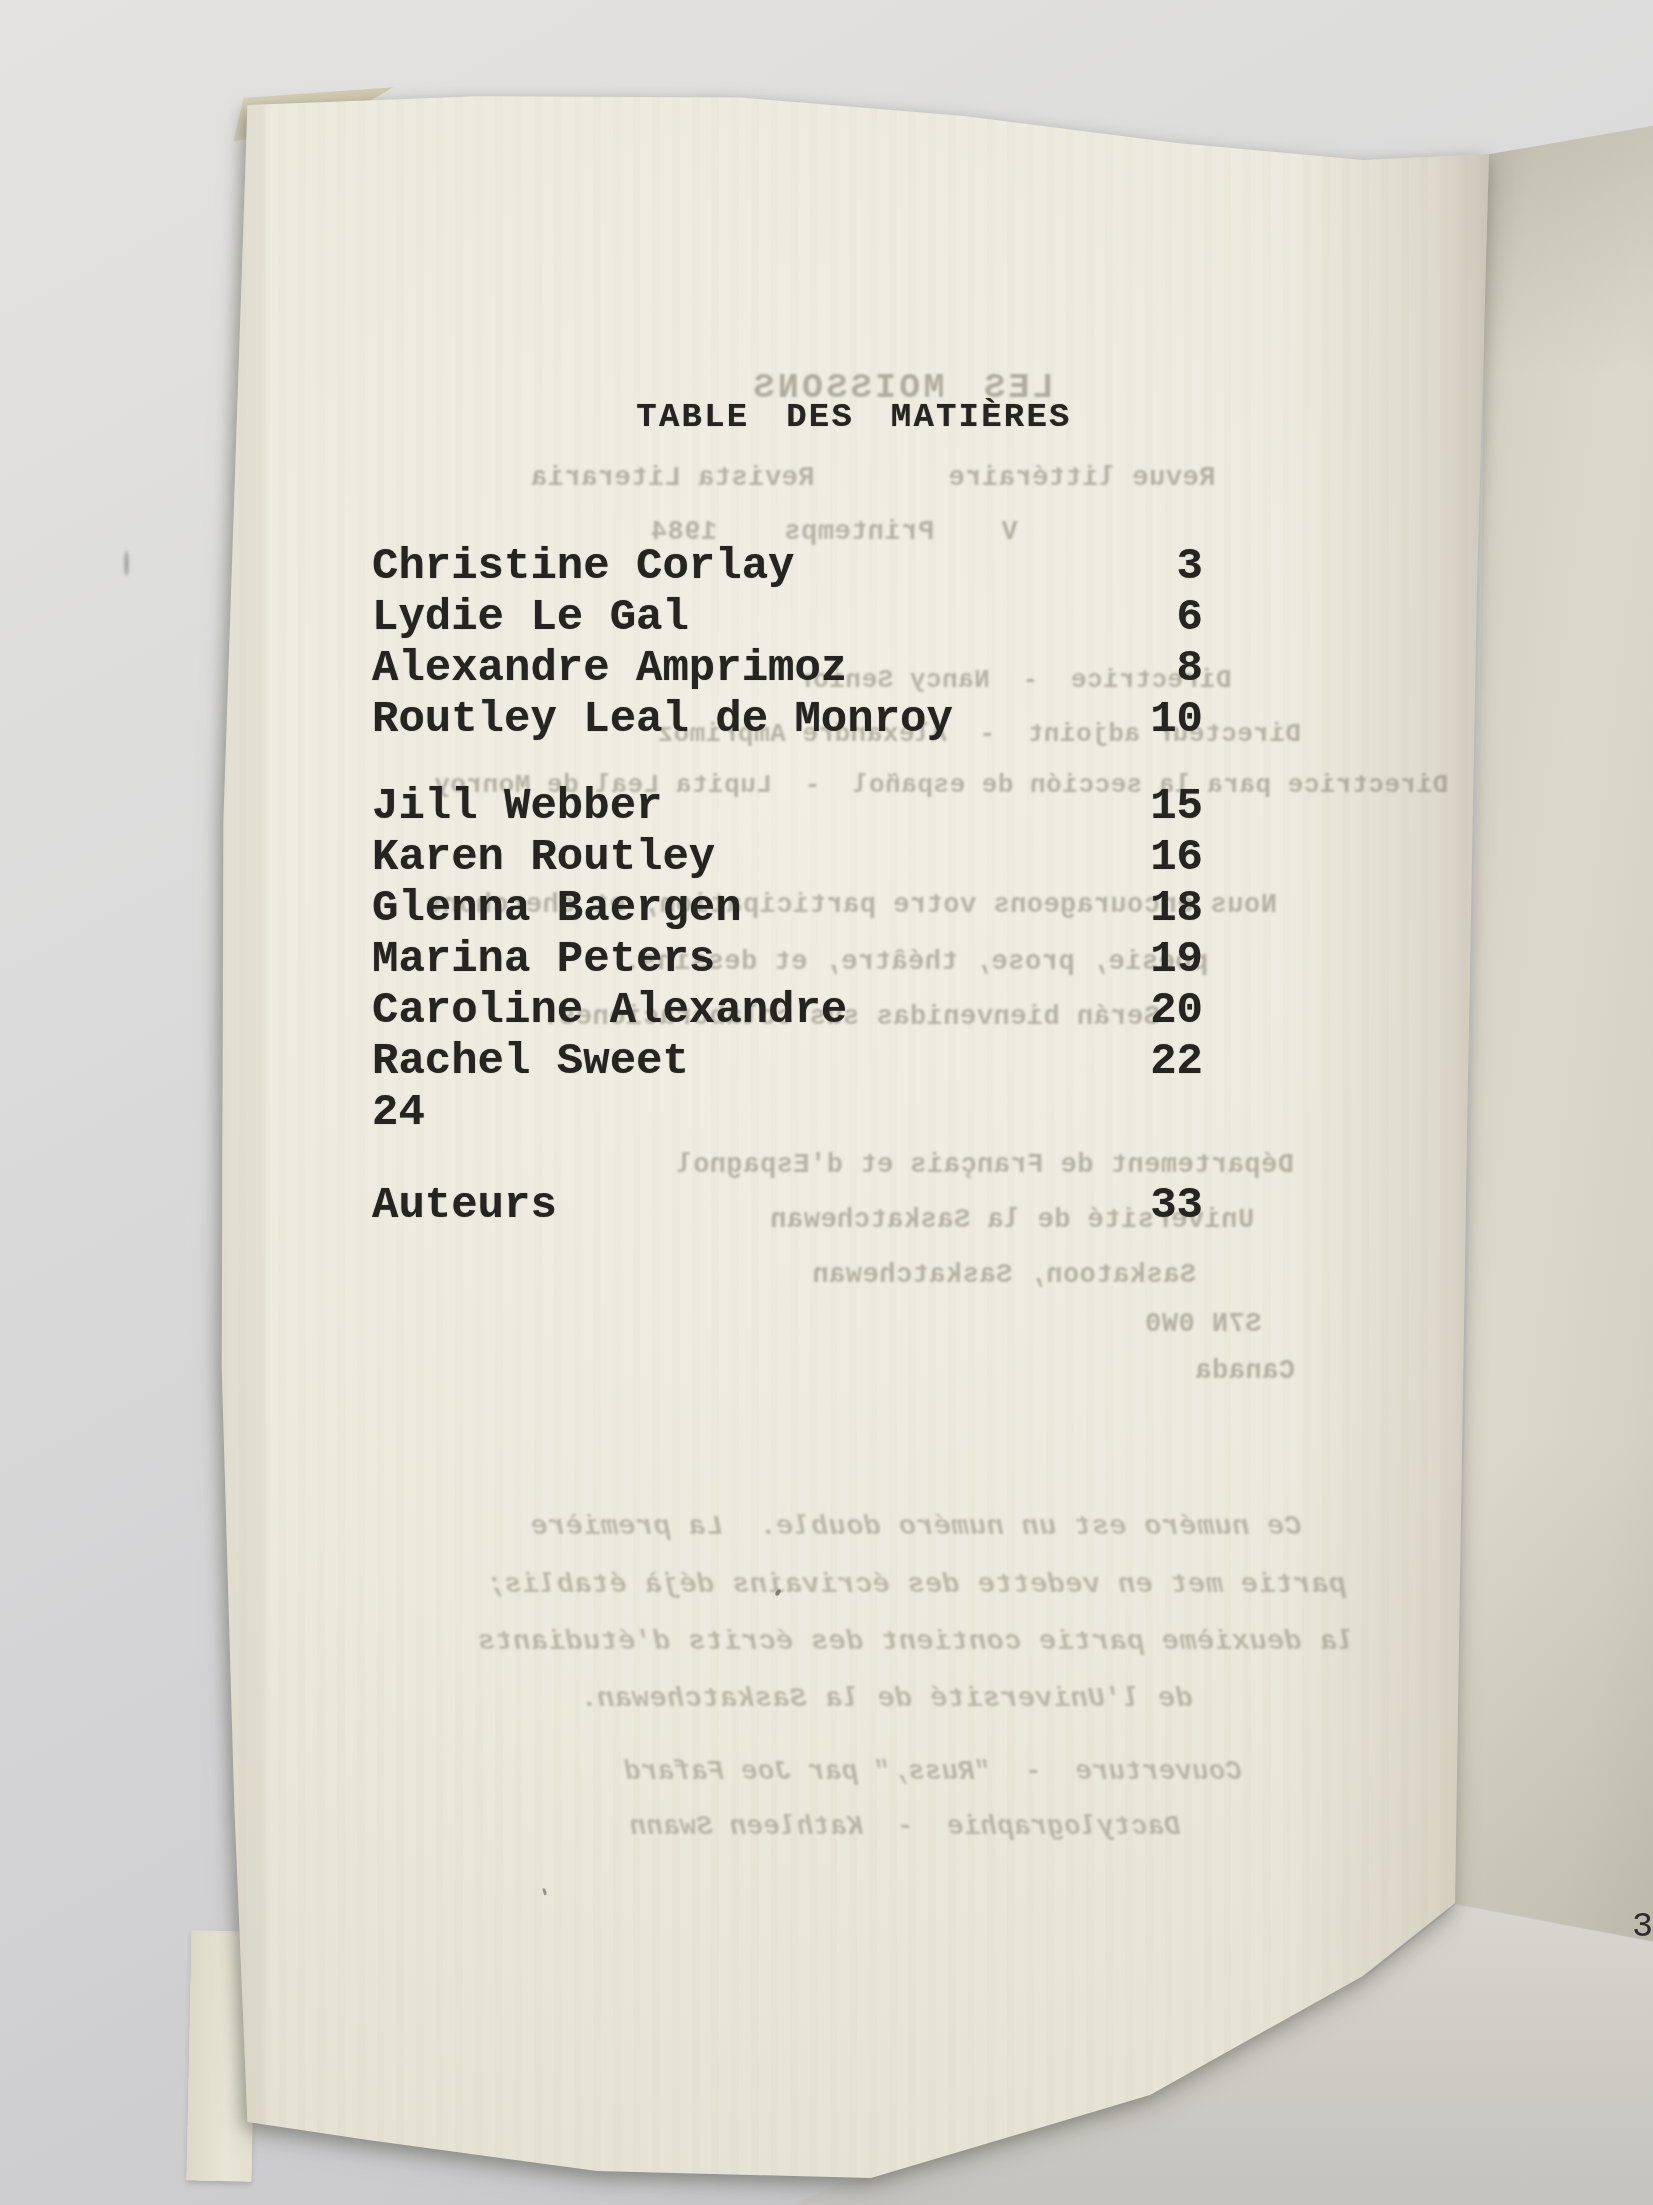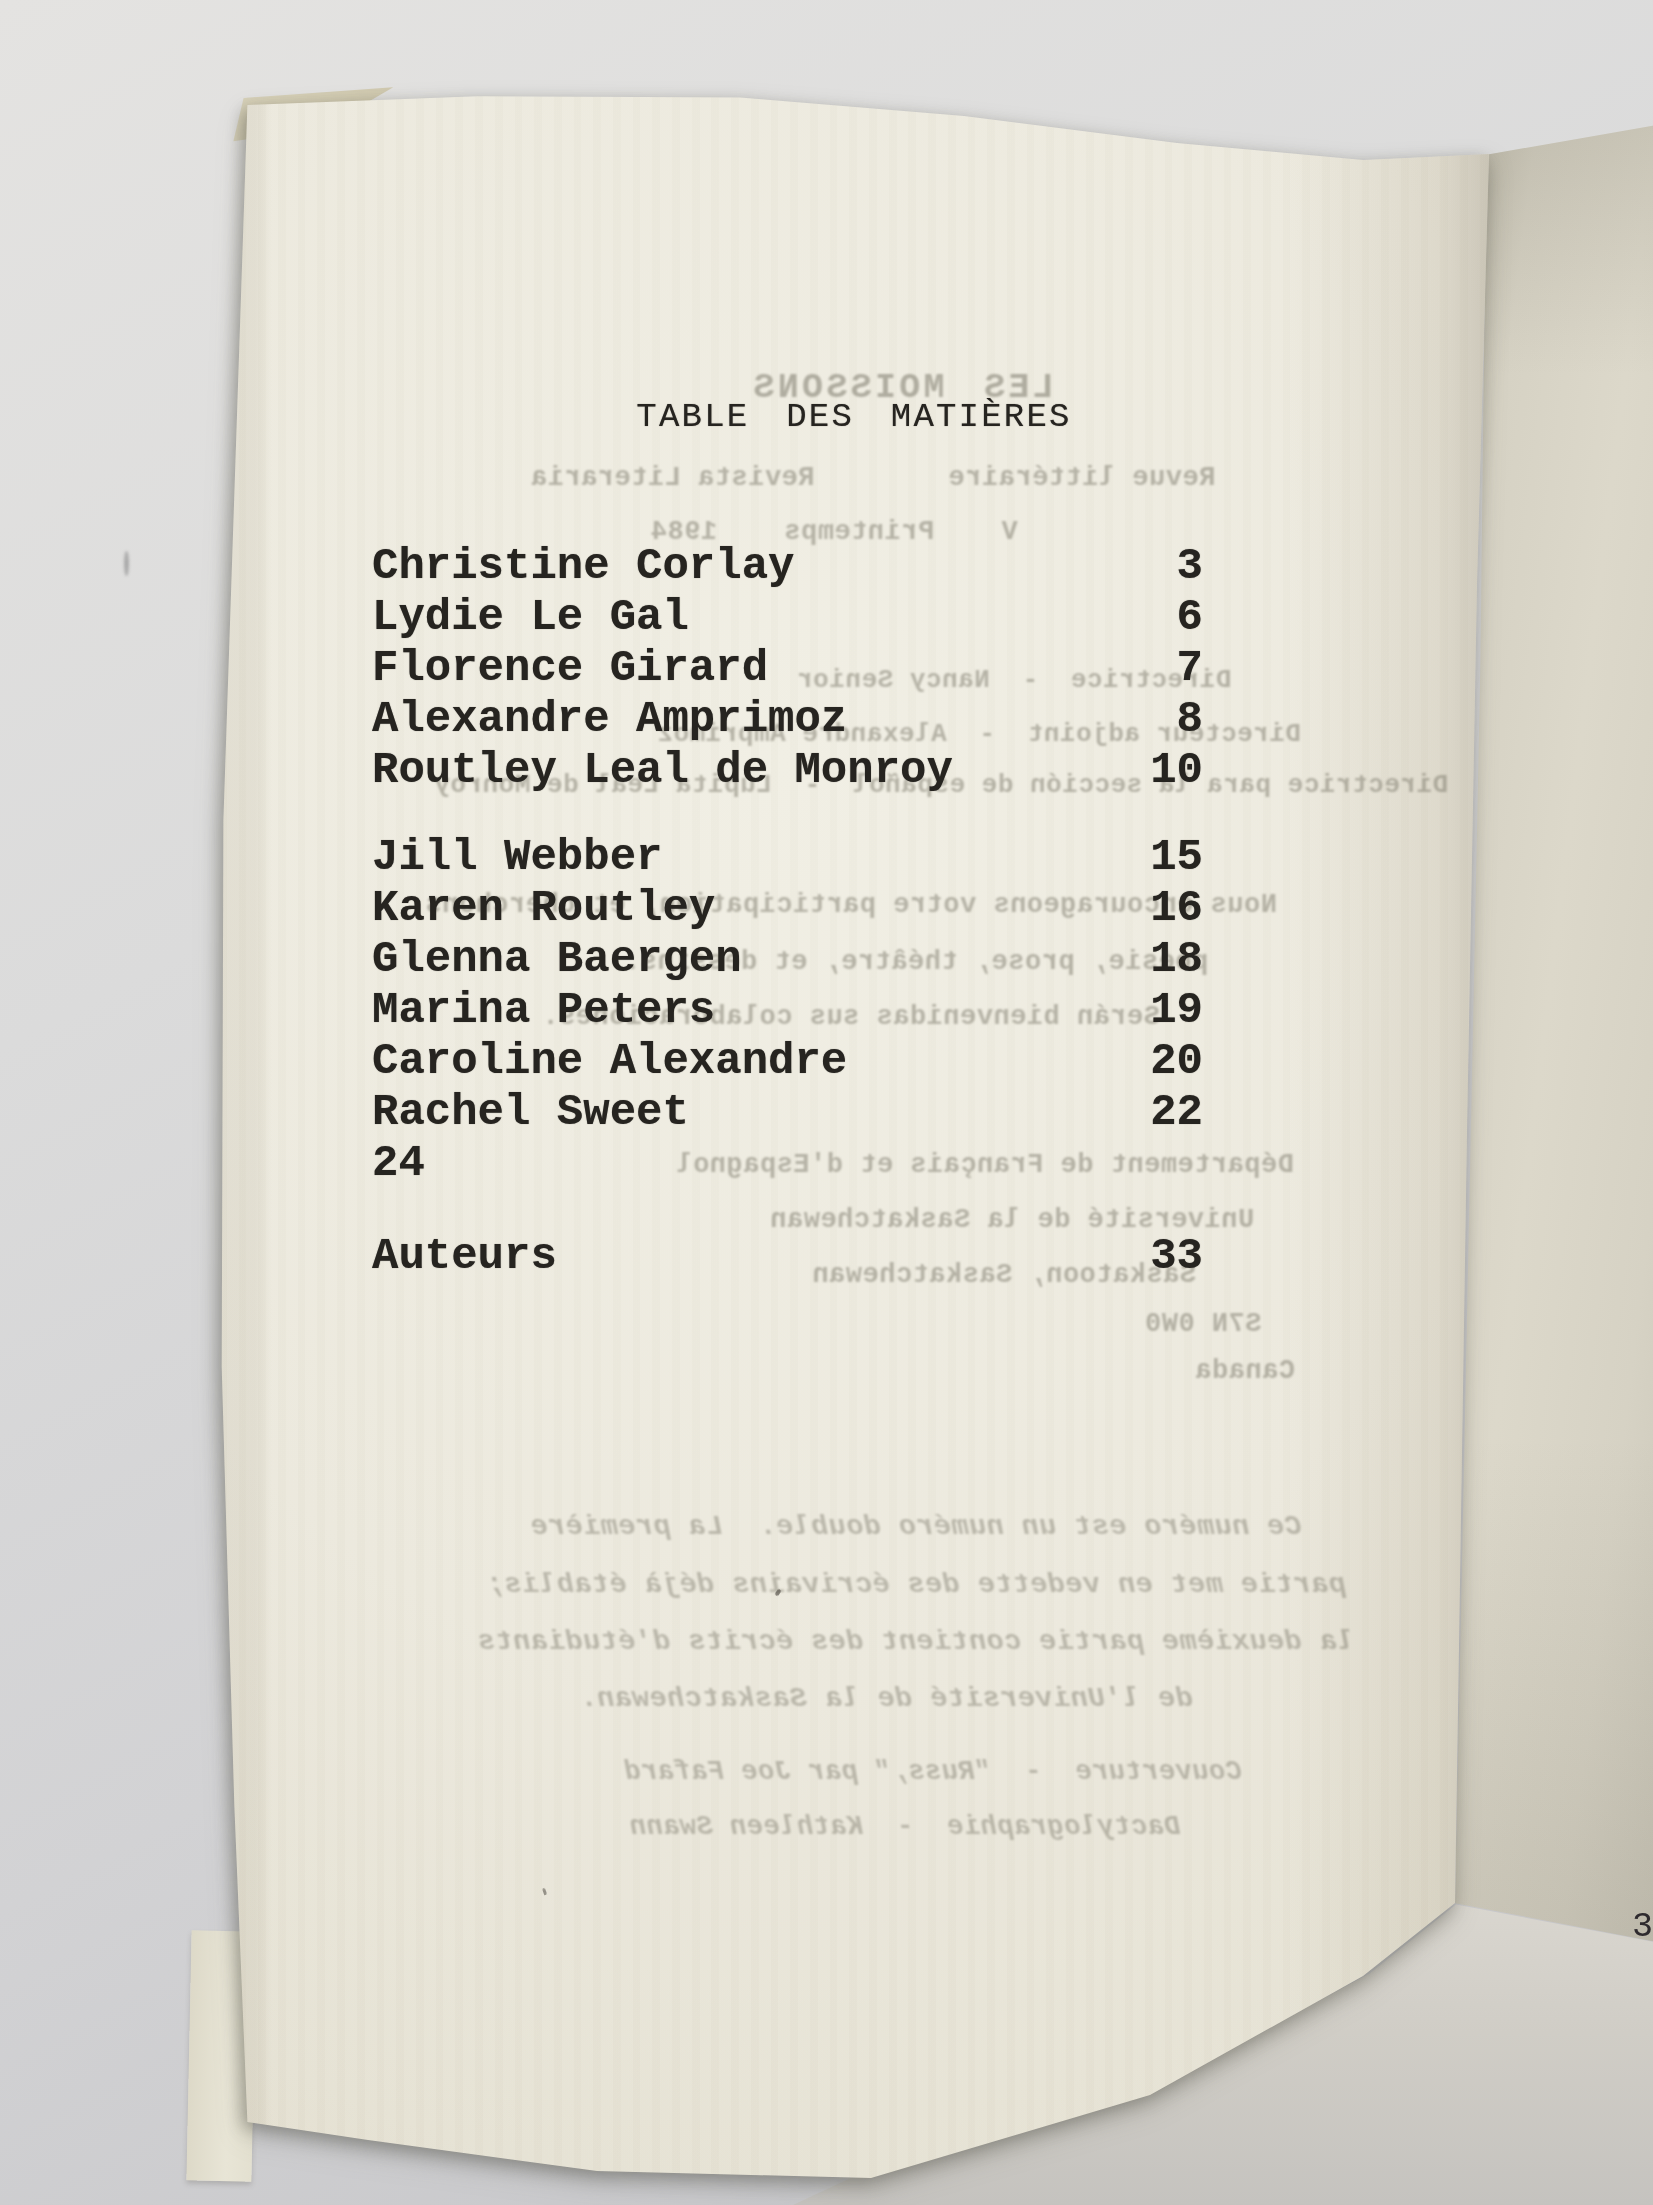--- a/index.html
+++ b/index.html
@@ -65,21 +65,21 @@
       radial-gradient(120% 85% at 44% 32%,#f1efe4 0%,#ece9dd 52%,#e6e2d4 80%,#ded9c9 100%);
     clip-path:polygon(
       28.4px 12px,258px 3.3px,521px 4.4px,745px 23px,958px 50px,1144px 67px,1270px 61px,
       1258px 492px,1248px 1039px,1236px 1810px,
       1144px 1883px,931px 2002px,652px 2085px,378px 2078px,149px 2047px,28.4px 2029px,
       15.3px 1712px,2.7px 1274px,4.4px 727px);
   }
   
   .title{
     position:absolute;left:0;right:0;top:305px;text-align:center;
-    font-size:34px;font-weight:400;letter-spacing:2.2px;word-spacing:14.2px;
+    font-size:34px;font-weight:700;letter-spacing:2.2px;word-spacing:14.2px;
     color:#262420;text-shadow:0 0 1.1px rgba(40,36,30,.5);
   }
   .toc{
     position:absolute;left:153px;top:447px;width:831px;
   }
   .row{
     height:51px;display:flex;justify-content:space-between;align-items:center;
     font-size:44px;font-weight:700;color:#262420;
     text-shadow:0 0 1.1px rgba(40,36,30,.45);
   }
@@ -144,24 +144,20 @@
       <div class="toc">
         <div class="row">
           <span class="nm">Christine Corlay</span>
           <span class="pg">3</span>
         </div>
         <div class="row">
           <span class="nm">Lydie Le Gal</span>
           <span class="pg">6</span>
         </div>
         <div class="row">
-          <span class="nm">Florence Girard</span>
-          <span class="pg">7</span>
-        </div>
-        <div class="row">
           <span class="nm">Alexandre Amprimoz</span>
           <span class="pg">8</span>
         </div>
         <div class="row">
           <span class="nm">Routley Leal de Monroy</span>
           <span class="pg">10</span>
         </div>
         <div class="sp-a"></div>
         <div class="row">
           <span class="nm">Jill Webber</span>

